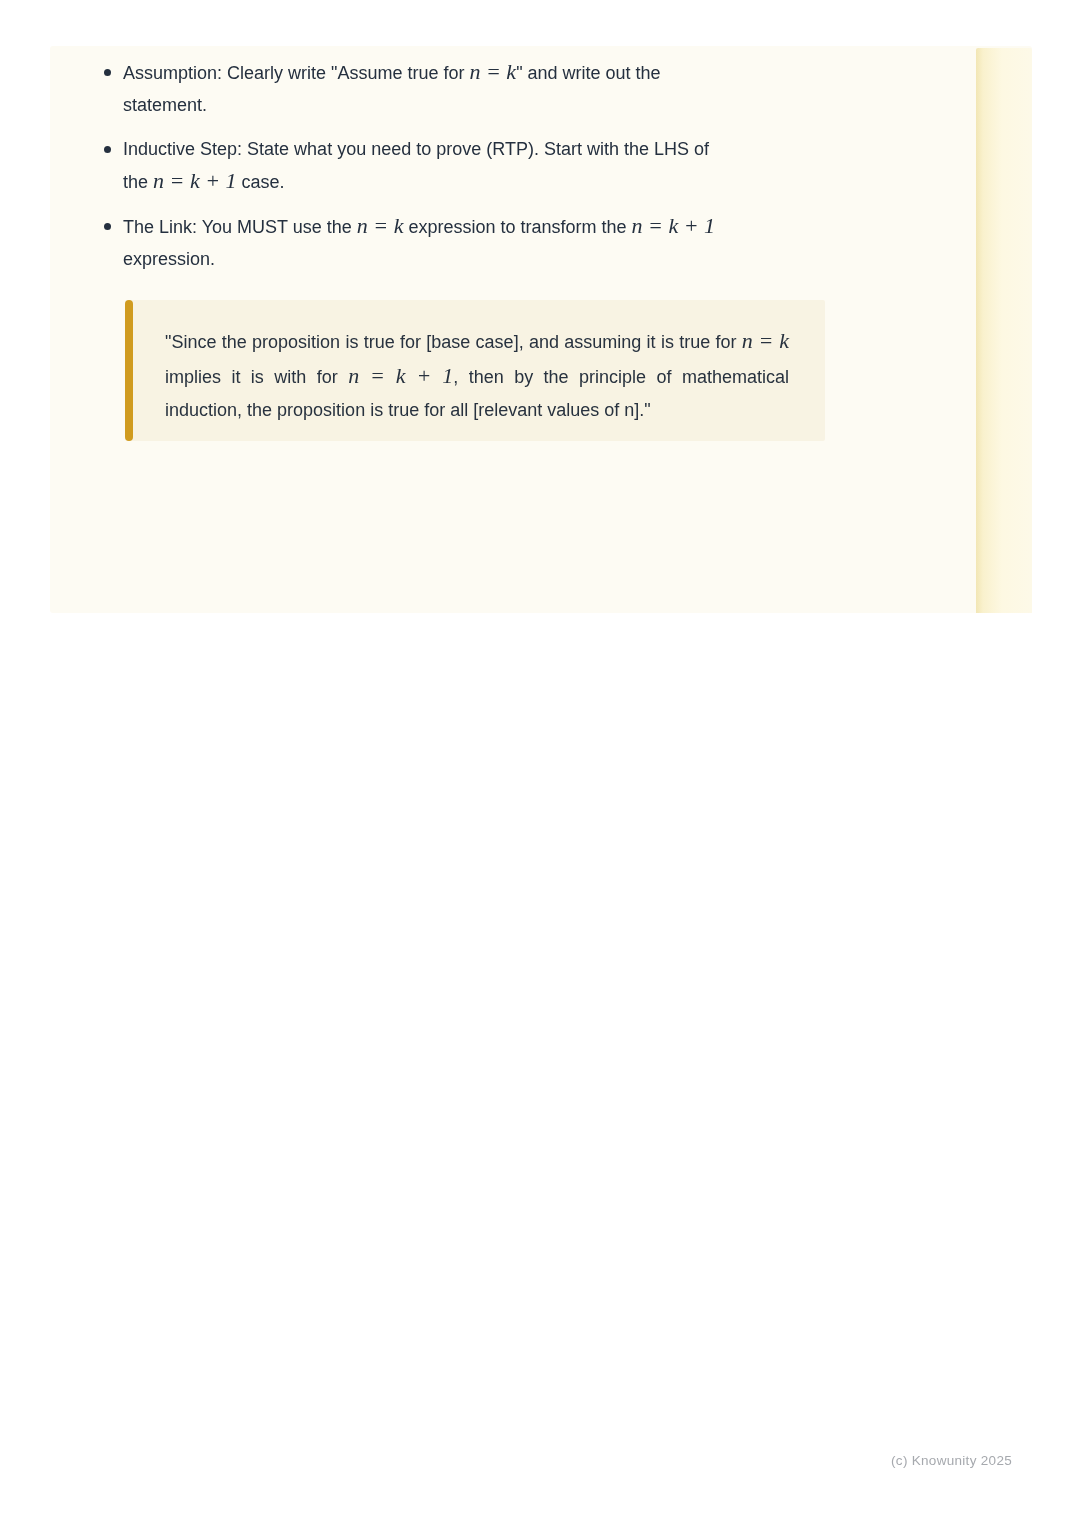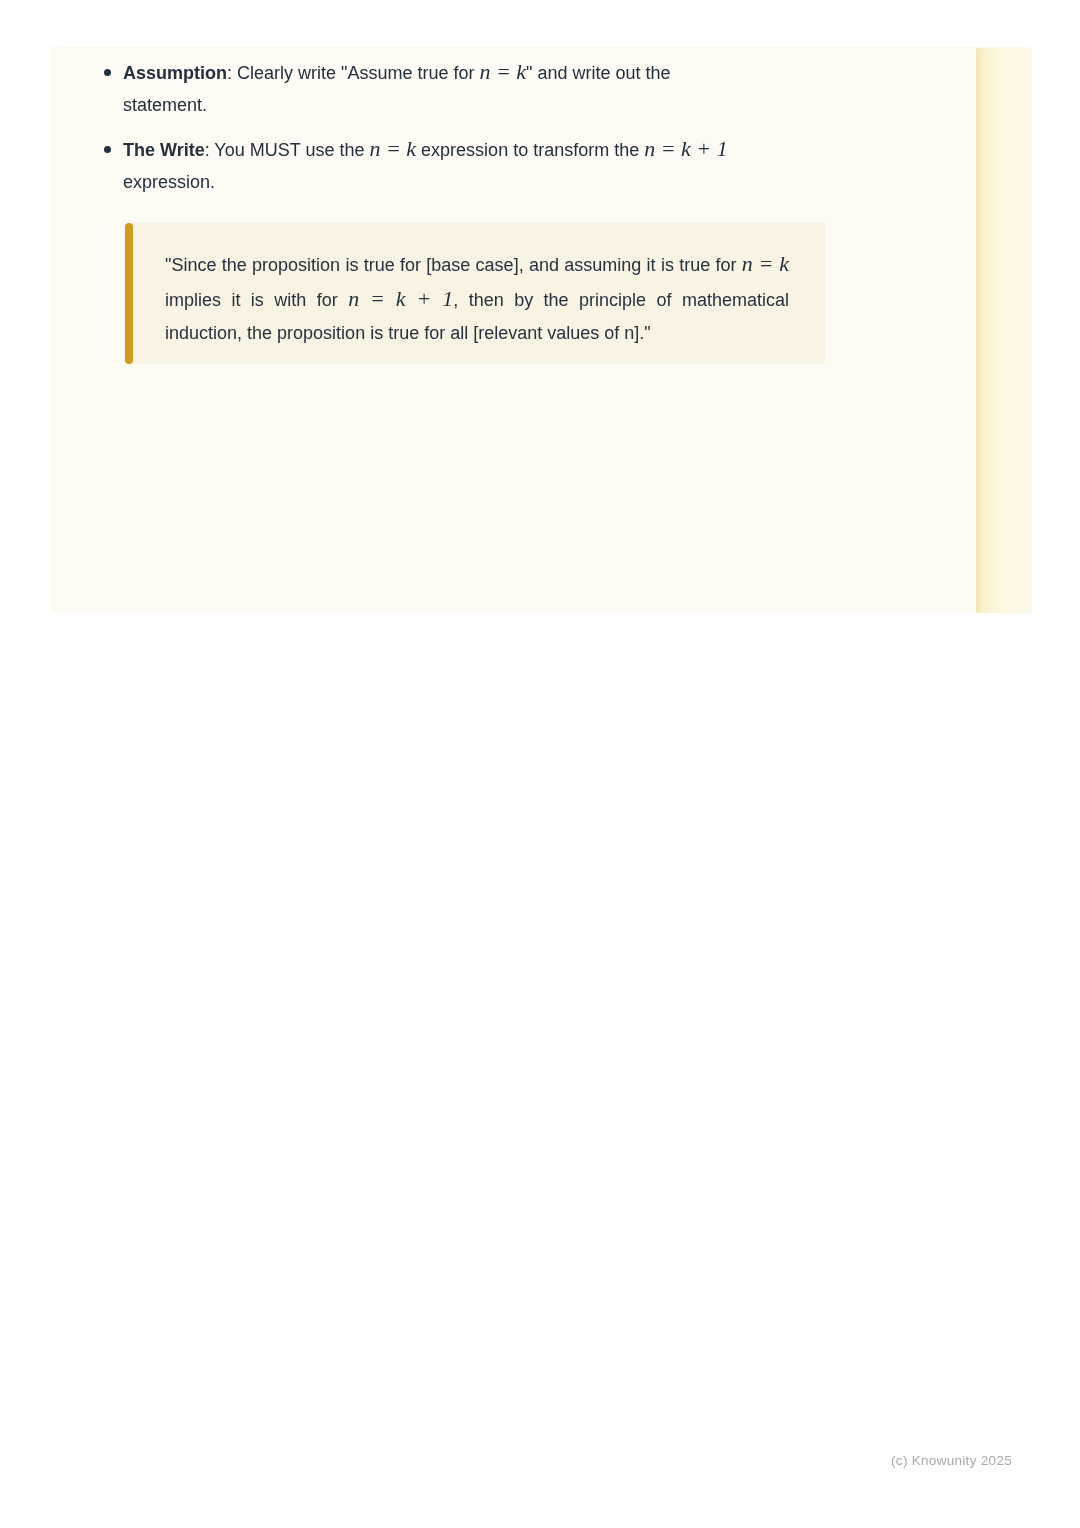--- a/index.html
+++ b/index.html
@@ -54,21 +54,21 @@
   .bullet-item::before {
     content: "";
     position: absolute;
     left: 1px;
     top: 13px;
     width: 7px;
     height: 7px;
     border-radius: 50%;
     background: #25303f;
   }
-  .seg-bold { font-weight: 700; }
+  .seg-bold { font-weight: 400; }
   .seg-math {
     font-family: "Liberation Serif", "DejaVu Serif", serif;
     font-style: italic;
     font-size: 22px;
     white-space: pre-wrap;
   }
 
   
   .quote-block {
     position: relative;
@@ -106,21 +106,23 @@
 </head>
 <body>
 
 <div class="page-card">
   <div class="side-stripe"></div>
 
   <div class="content">
     <ul class="bullet-list">
       <li class="bullet-item"><span class="seg-bold">Assumption</span><span class="seg-normal">: Clearly write "Assume true for </span><span class="seg-math">n = k</span><span class="seg-normal">" and write out the
 statement.</span></li>
-      <li class="bullet-item"><span class="seg-bold">The Write</span><span class="seg-normal">: You MUST use the </span><span class="seg-math">n = k</span><span class="seg-normal"> expression to transform the </span><span class="seg-math">n = k + 1</span><span class="seg-normal">
+      <li class="bullet-item"><span class="seg-bold">Inductive Step</span><span class="seg-normal">: State what you need to prove (RTP). Start with the LHS of
+the </span><span class="seg-math">n = k + 1</span><span class="seg-normal"> case.</span></li>
+      <li class="bullet-item"><span class="seg-bold">The Link</span><span class="seg-normal">: You MUST use the </span><span class="seg-math">n = k</span><span class="seg-normal"> expression to transform the </span><span class="seg-math">n = k + 1</span><span class="seg-normal">
 expression.</span></li>
     </ul>
 
     <blockquote class="quote-block">
       <span class="accent-bar"></span>
       <span><span class="seg-normal">"Since the proposition is true for [base case], and assuming it is true for </span><span class="seg-math">n = k</span><span class="seg-normal"> implies it is with for </span><span class="seg-math">n = k + 1</span><span class="seg-normal">, then by the principle of mathematical induction, the proposition is true for all [relevant values of n]."</span></span>
     </blockquote>
   </div>
 </div>
 

